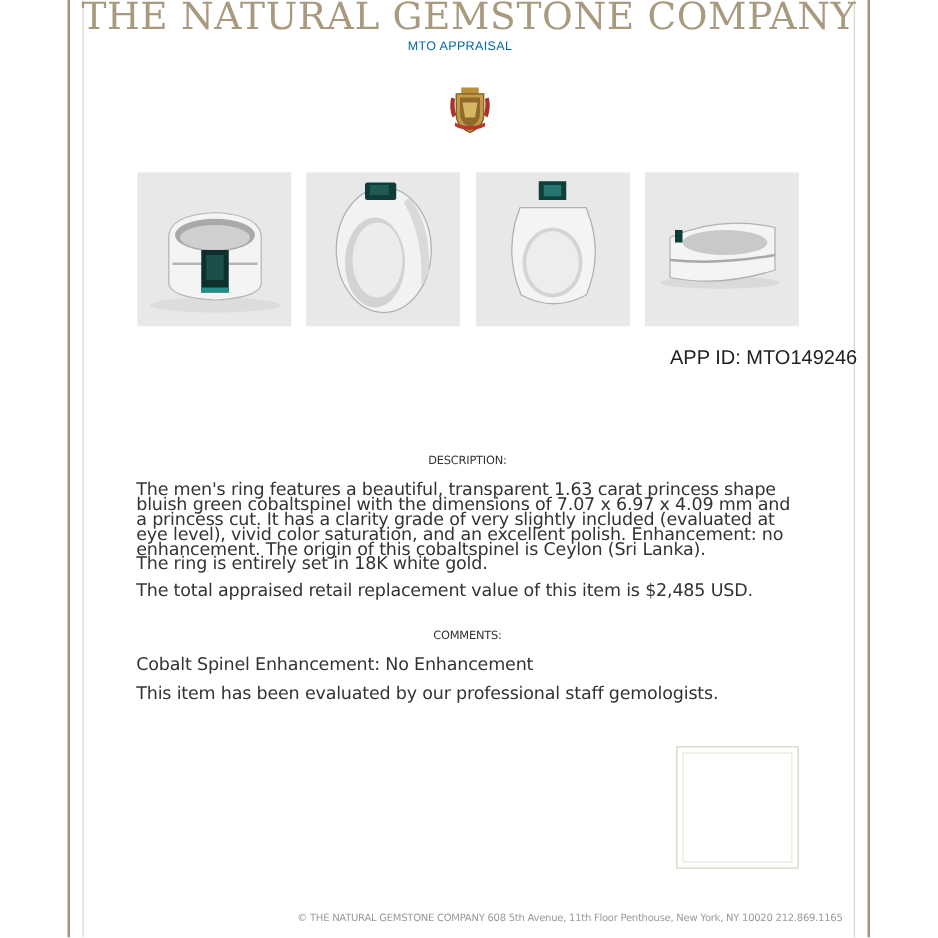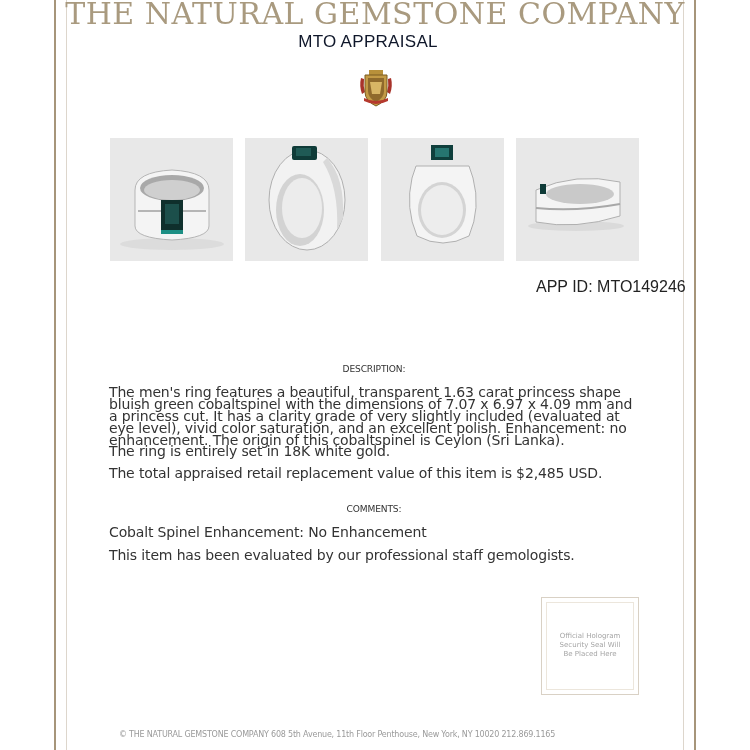--- a/index.html
+++ b/index.html
@@ -7,37 +7,37 @@
          font-family:"DejaVu Sans", sans-serif; color:#333; }
   .border-line { position:absolute; top:0; bottom:0; }
   .bl-dark-left { left:54px; width:2px; background:#a6957a; }
   .bl-light-left { left:66px; width:1px; background:#ddd6cc; }
   .bl-light-right { left:683px; width:1px; background:#ddd6cc; }
   .bl-dark-right { left:694px; width:2px; background:#a6957a; }
 
   .company-title { position:absolute; top:-4px; left:0; width:750px; text-align:center;
       font-family:"DejaVu Serif", serif; font-size:30px; letter-spacing:0.5px; color:#a99a7f; white-space:nowrap; }
   .doc-subtitle { position:absolute; top:32px; left:0; width:736px; text-align:center;
-      font-family:"Liberation Sans", sans-serif; font-size:17px; color:#0f172a; letter-spacing:0.3px; }
+      font-family:"Liberation Sans", sans-serif; font-size:10px; color:#0369a1; letter-spacing:0.3px; }
 
   .crest { position:absolute; left:358px; top:68px; width:36px; height:40px; }
 
   .photo { position:absolute; top:138px; width:123px; height:123px; background:#e6e6e6; overflow:hidden; }
   .photo svg { width:100%; height:100%; display:block; }
 
   .app-id { position:absolute; top:278px; left:536px; font-family:"Liberation Sans", sans-serif; font-size:16px; color:#222; }
 
   .text { position:absolute; left:109px; width:530px; font-family:"DejaVu Sans", sans-serif; font-size:14px; color:#333; line-height:12px; letter-spacing:-0.15px; }
   .section-label { font-size:9.1px;text-align:center; }
 
   .seal-outer { position:absolute; left:541px; top:597px; width:98px; height:98px; border:1px solid #d9d1c5; box-sizing:border-box; }
   .seal-inner { position:absolute; left:4px; top:4px; right:4px; bottom:4px; border:1px solid #ece6dc; }
   .seal-text { position:absolute; top:34px; left:0; right:0; text-align:center; font-family:"DejaVu Sans", sans-serif; font-size:7px; line-height:9px; color:#a5a5a5; }
 
-  .footer { position:absolute; left:0; width:674px; text-align:center; font-family:"DejaVu Sans", sans-serif; font-size:8px; color:#9a9a9a; white-space:nowrap; letter-spacing:-0.2px; }
+  .footer { position:absolute; left:0; width:674px; text-align:right; font-family:"DejaVu Sans", sans-serif; font-size:8px; color:#9a9a9a; white-space:nowrap; letter-spacing:-0.2px; }
 </style>
 </head>
 <body>
 
 <div class="border-line bl-dark-left"></div>
 <div class="border-line bl-light-left"></div>
 <div class="border-line bl-light-right"></div>
 <div class="border-line bl-dark-right"></div>
 
 <div class="company-title">THE NATURAL GEMSTONE COMPANY</div>
@@ -110,21 +110,16 @@
 <div class="text" style="top:386px;">The men's ring features a beautiful, transparent 1.63 carat princess shape bluish green cobaltspinel with the dimensions of 7.07 x 6.97 x 4.09 mm and a princess cut. It has a clarity grade of very slightly included (evaluated at eye level), vivid color saturation, and an excellent polish. Enhancement: no enhancement. The origin of this cobaltspinel is Ceylon (Sri Lanka).</div>
 <div class="text" style="top:445px;">The ring is entirely set in 18K white gold.</div>
 <div class="text" style="top:467px;">The total appraised retail replacement value of this item is $2,485 USD.</div>
 
 <div class="text section-label" style="top:503px;">COMMENTS:</div>
 <div class="text" style="top:526px;">Cobalt Spinel Enhancement: No Enhancement</div>
 <div class="text" style="top:549px;">This item has been evaluated by our professional staff gemologists.</div>
 
 <div class="seal-outer">
   <div class="seal-inner"></div>
-  <div class="seal-text">
-    <div>Official Hologram</div>
-    <div>Security Seal Will</div>
-    <div>Be Placed Here</div>
-  </div>
 </div>
 
 <div class="footer" style="top:730px;">© THE NATURAL GEMSTONE COMPANY  608 5th Avenue, 11th Floor Penthouse, New York, NY  10020      212.869.1165</div>
 <div class="footer" style="top:740px;margin-top:20px;">www.naturalgemstones.com</div>
 
 </body></html>

